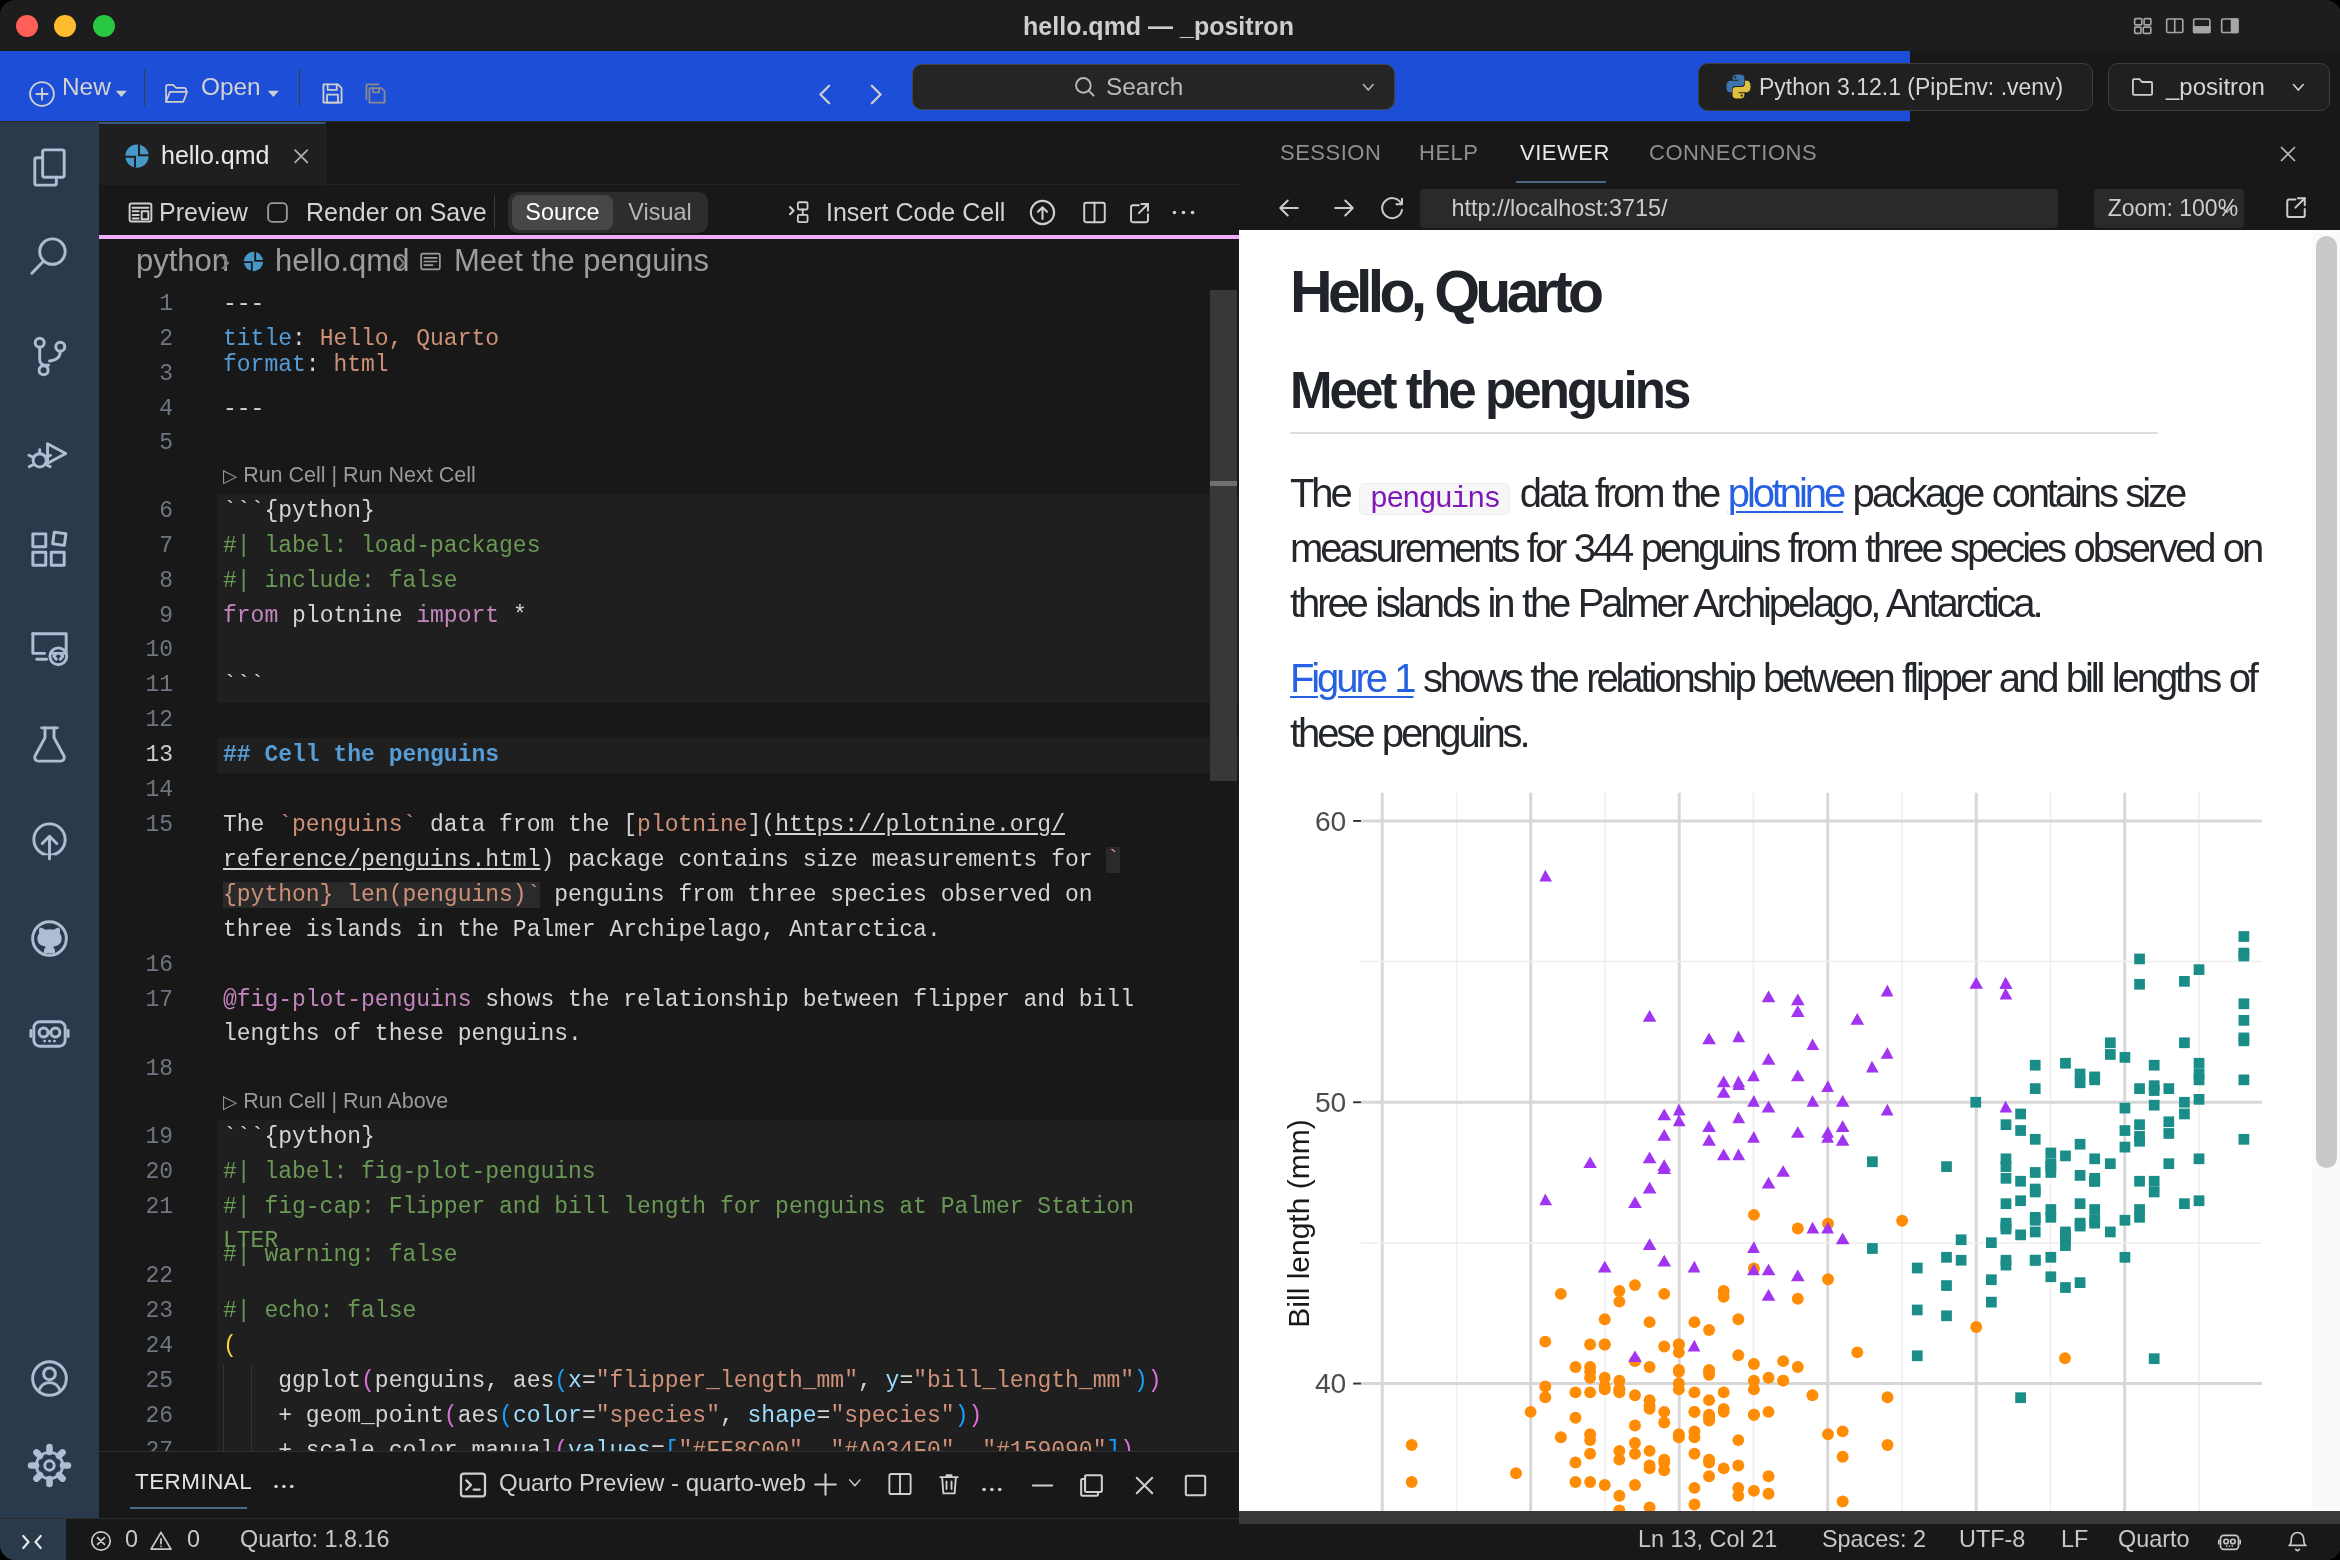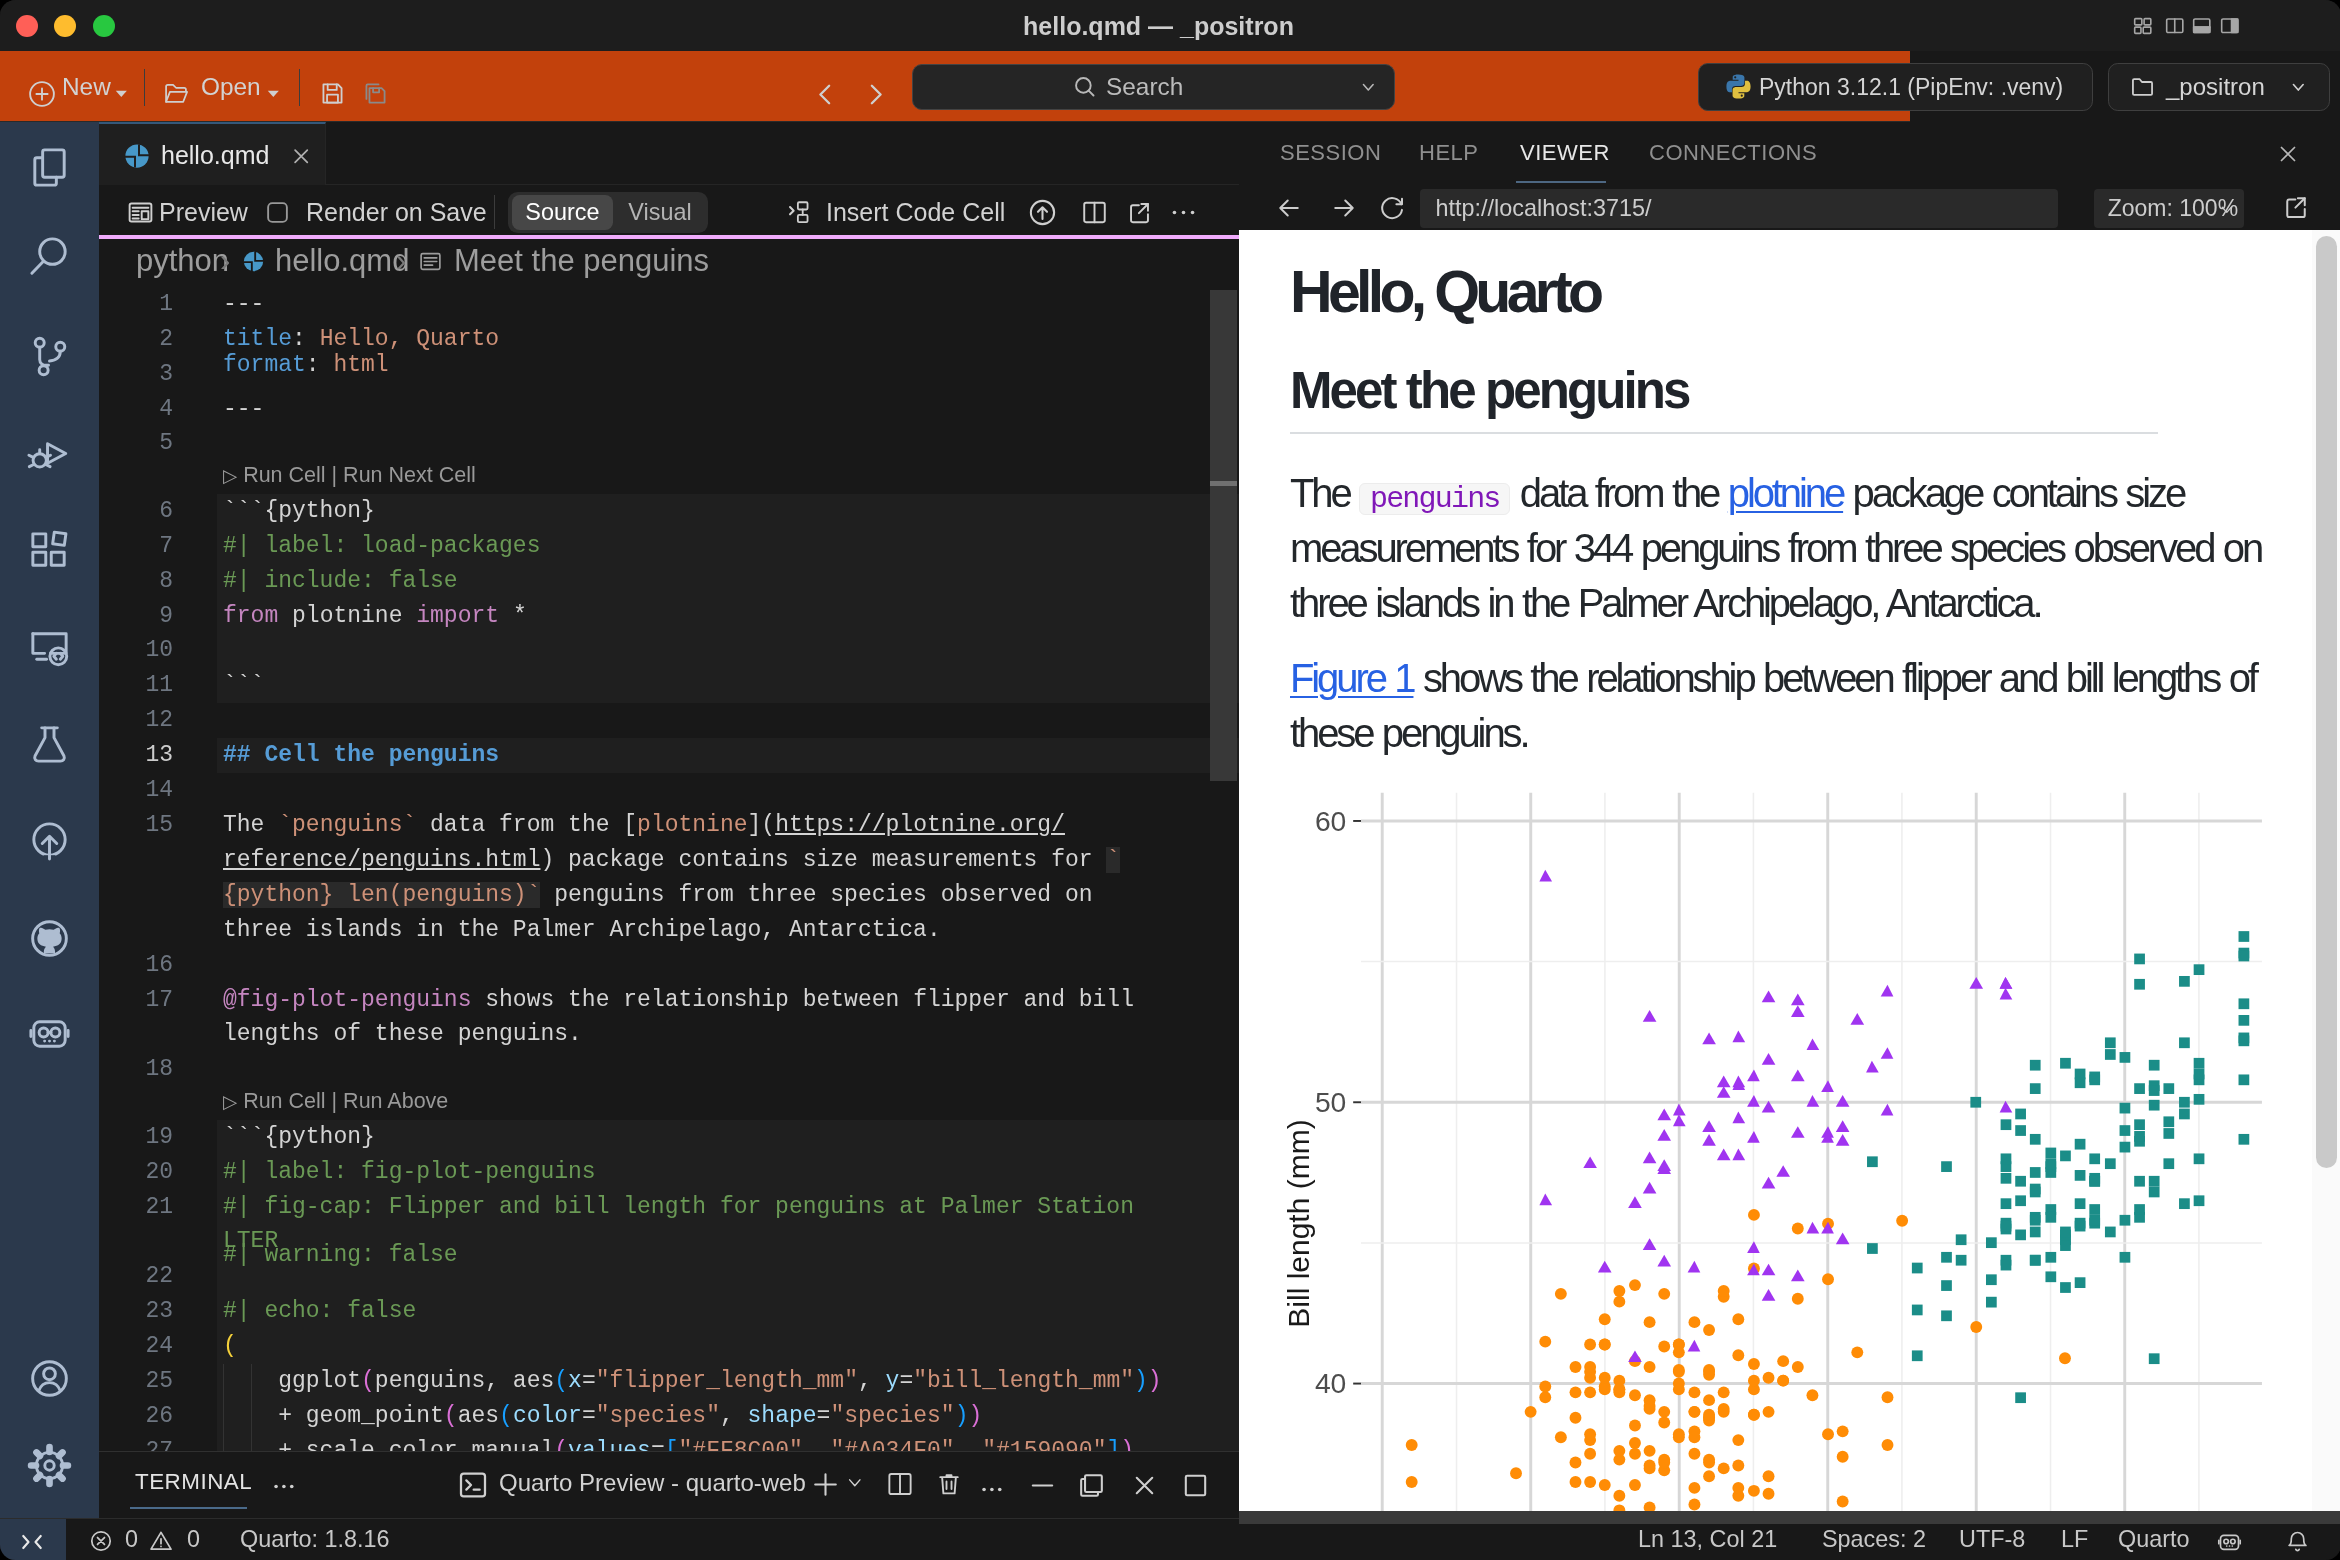--- a/index.html
+++ b/index.html
@@ -4,21 +4,21 @@
 * { margin:0; padding:0; box-sizing:border-box; }
 html,body { width:2341px; height:1560px; background:#000; overflow:hidden; }
 #win { position:absolute; inset:0; width:2341px; height:1560px; background:#181818;
   border-radius:15.6px; overflow:hidden; font-family:"Liberation Sans",sans-serif; }
 
 #title { position:absolute; left:0; top:0; width:2341px; height:51px; background:#1d1d1d; }
 .tl { position:absolute; top:14.6px; width:22.4px; height:22.4px; border-radius:50%; }
 #ttext { position:absolute; top:0; left:0; width:2317px; height:51px; line-height:53px; text-align:center;
   color:#cdcdcd; font-size:25px; font-weight:bold; }
 
-#toolbar { position:absolute; left:0; top:51px; width:1910px; height:71px; background:#c2410c;
+#toolbar { position:absolute; left:0; top:51px; width:1910px; height:71px; background:#1d4ed8;
   border-bottom:1px solid #2a2a2a; }
 .tbtxt { position:absolute; color:#d2d2d2; font-size:25px; line-height:71px; }
 .tsep { position:absolute; top:17.6px; width:1px; height:37px; background:#3c3c3c; }
 .tic { position:absolute; }
 #searchbox { position:absolute; left:912px; top:12.7px; width:483px; height:46px; background:#252525;
   border:1px solid #434343; border-radius:9.8px; }
 #pybtn { position:absolute; left:1698px; top:11.7px; width:395px; height:48px; background:#202020;
   border:1px solid #3f3f3f; border-radius:9.8px; }
 #folderbtn { position:absolute; left:2108px; top:11.7px; width:222px; height:48px; background:#202020;
   border:1px solid #3f3f3f; border-radius:9.8px; }
@@ -56,21 +56,21 @@
 #sbmark { position:absolute; left:1111px; top:359px; width:27px; height:4.9px; background:#707070; }
 .iguide { position:absolute; width:1px; background:#333333; }
 
 #term { position:absolute; left:99px; top:1451px; width:1140px; height:67px; background:#181818;
   border-top:1px solid #303030; color:#d0d0d0; }
 
 #rpanel { position:absolute; left:1239px; top:122px; width:1102px; height:1401px; background:#181818; }
 .ptab { position:absolute; top:0; height:62px; line-height:62px; font-size:22px; color:#8f8f8f; letter-spacing:0.5px; }
 #navrow { position:absolute; left:0; top:63px; width:1102px; height:45px; }
 #urlbox { position:absolute; left:181px; top:3.9px; width:638px; height:39px; background:#2a2a2a; border-radius:3.9px;
-  color:#cccccc; font-size:23.4px; line-height:39px; }
+  color:#cccccc; font-size:23.4px; line-height:39px;padding-left:16px; }
 #zoombox { position:absolute; left:855px; top:3.9px; width:150px; height:39px; background:#2a2a2a; border-radius:3.9px;
   color:#cccccc; font-size:23.4px; line-height:39px; }
 #viewer { position:absolute; left:0; top:108px; width:1102px; height:1281px; background:#ffffff; overflow:hidden; }
 #vh1 { position:absolute; left:51px; top:28px; font-size:59px; font-weight:bold; letter-spacing:-4.7px; color:#20242a; }
 #vh2 { position:absolute; left:51px; top:131px; font-size:51px; font-weight:bold; letter-spacing:-2.9px; color:#20242a; }
 #vhr { position:absolute; left:51px; top:202px; width:868px; height:2px; background:#dadde0; }
 .vp { position:absolute; left:51px; font-size:40px; letter-spacing:-3.1px; word-spacing:1.5px; color:#23272b; line-height:55px; }
 .vcode { font-family:"Liberation Mono",monospace; font-size:30px; letter-spacing:-1.8px; color:#8017b8;
   background:#f6f6f6; border:1px solid #ececec; border-radius:5.9px; padding:0 9.8px; line-height:1; display:inline-block; }
 .vlink { color:#2761e3; text-decoration:underline; text-underline-offset:3.9px; text-decoration-thickness:2.4px; }

